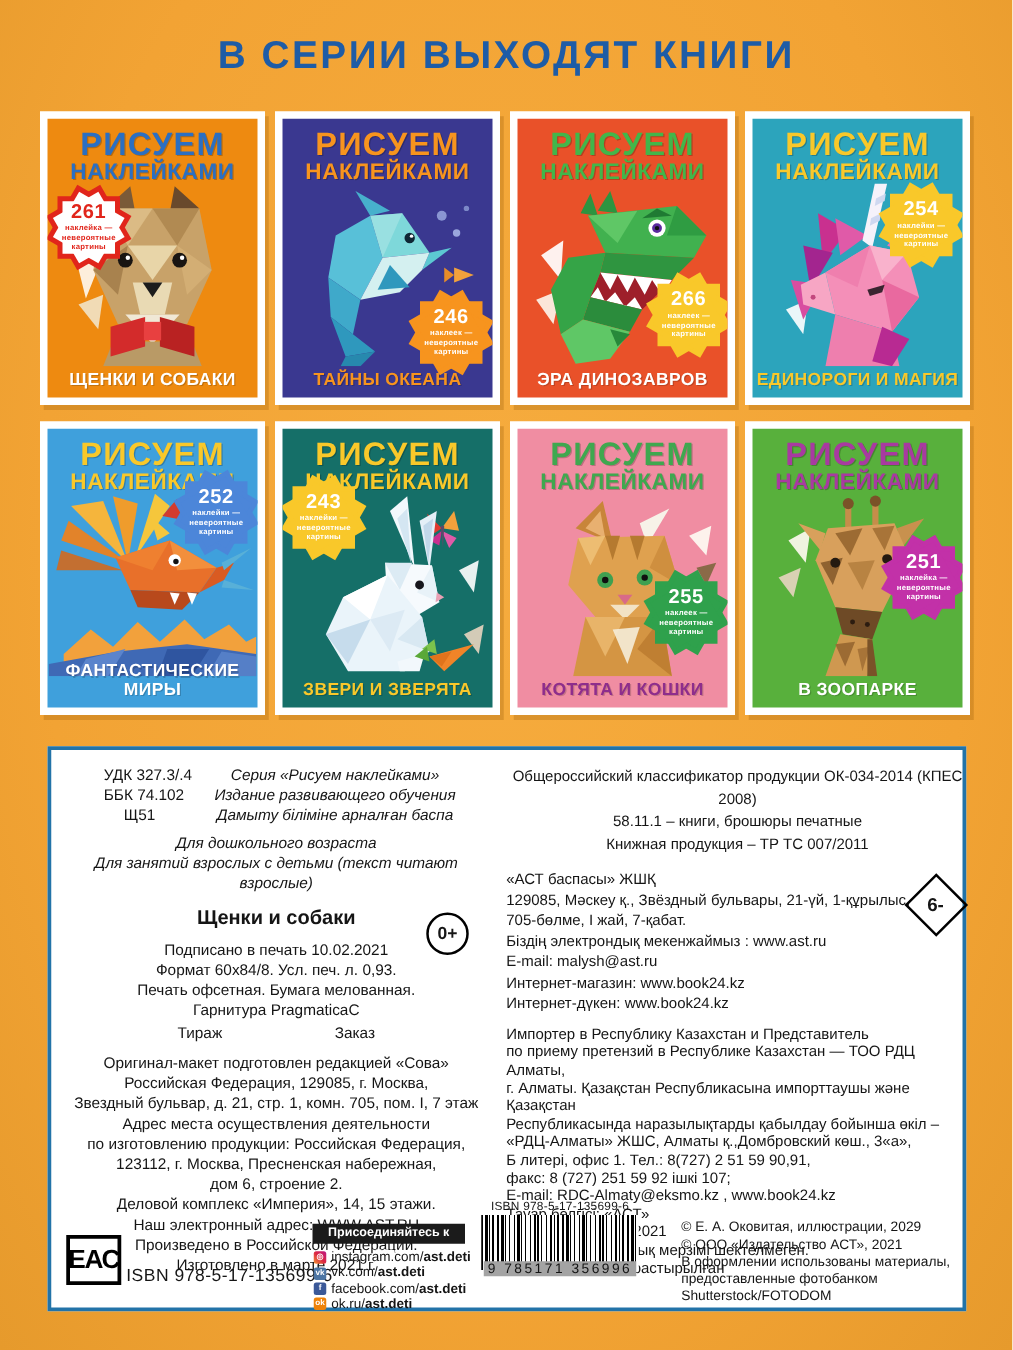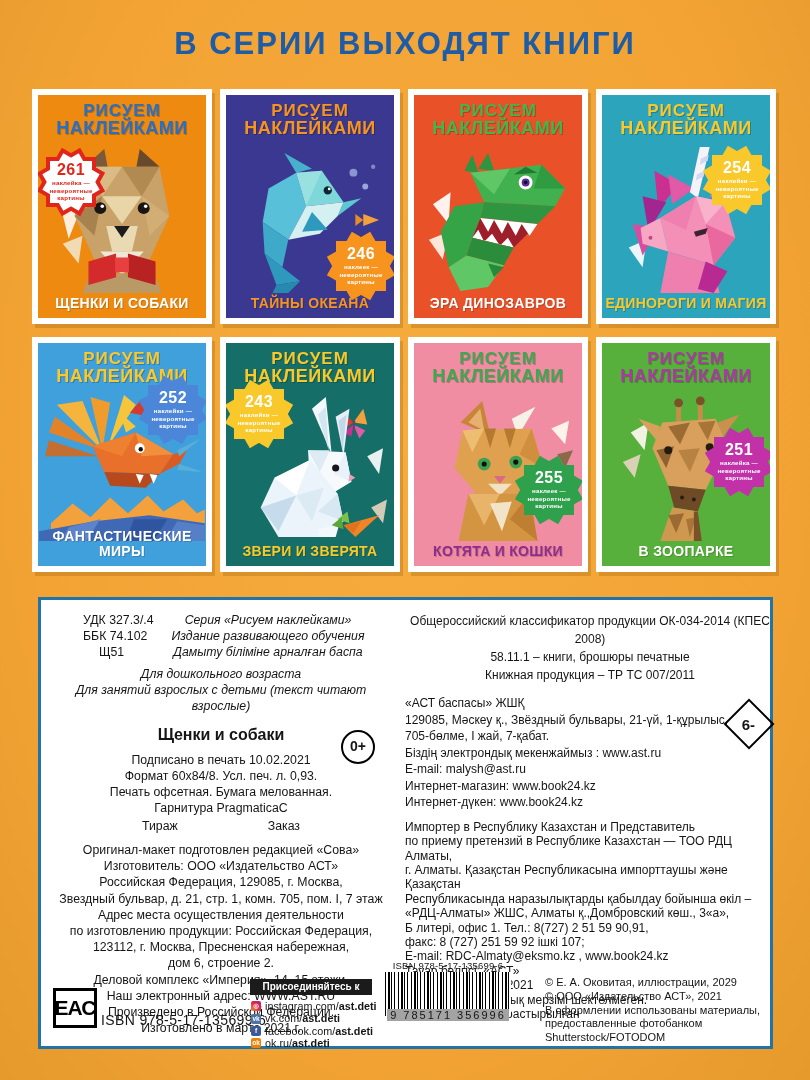--- a/index.html
+++ b/index.html
@@ -10,21 +10,21 @@
     font-size:31px;font-weight:bold;letter-spacing:2px;color:#1E5CA6;}
 
   
   .covers-grid{position:absolute;left:32px;top:89px;display:grid;
     grid-template-columns:repeat(4,180px);gap:13px 8px;}
   .cover{width:180px;height:235px;background:#fff;padding:6px;box-sizing:border-box;
     box-shadow:3px 4px 0 rgba(140,80,0,0.25);}
   .cover-inner{position:relative;width:168px;height:223px;overflow:hidden;background:var(--bg);}
   .series{position:relative;padding-top:7px;text-align:center;color:var(--title);
     text-shadow:1px 1px 0 rgba(0,0,0,0.22);z-index:2;}
-  .s1{font-size:17px;font-weight:bold;letter-spacing:1px;line-height:1;}
+  .s1{font-size:26px;font-weight:bold;letter-spacing:1px;line-height:1;}
   .s2{font-size:18px;font-weight:bold;letter-spacing:0.5px;line-height:1.08;}
   .art{position:absolute;left:0;top:50px;width:168px;height:148px;z-index:1;}
   .clabel{position:absolute;left:2px;right:2px;bottom:6px;z-index:2;text-align:center;
     font-weight:bold;font-size:14px;line-height:1.12;letter-spacing:0.3px;color:var(--label);
     text-shadow:1px 1px 0 rgba(0,0,0,0.18);}
 
   
   .badge{position:absolute;width:62px;height:62px;z-index:3;}
   .badge .sq{position:absolute;display:block;}
   .badge .o{inset:6px;background:var(--badge);}
@@ -199,20 +199,34 @@
           <polygon points="58,94 64,86 70,98 78,90 86,102 94,94 100,104" fill="#ffffff"></polygon>
           <polygon points="58,94 100,104 90,122 52,112" fill="#2b8c3c"></polygon>
           <polygon points="100,30 124,28 112,22" fill="#1f7a33"></polygon>
           <circle cx="112" cy="38" r="7" fill="#fff"></circle>
             <circle cx="112" cy="38" r="4" fill="#5a2a9e"></circle>
             <circle cx="112" cy="38" r="1.8" fill="#111"></circle>
           <polygon points="40,62 70,58 66,74 58,94 52,112 34,124 26,88" fill="#35a447"></polygon>
           <polygon points="52,112 34,124 46,148 74,144 90,122" fill="#5fc766"></polygon>
           <polygon points="74,120 90,124 80,134" fill="#27893a"></polygon>
         </svg>
+        <div class="badge bp2">
+          <span class="sq o ra"></span>
+            <span class="sq o rb"></span>
+            <span class="sq o rc"></span>
+          <span class="sq i ra"></span>
+            <span class="sq i rb"></span>
+            <span class="sq i rc"></span>
+          <span class="badge-content">
+              <span class="cnt">266</span>
+              <span class="bl">наклеек —</span>
+              <span class="bl">невероятные</span>
+              <span class="bl">картины</span>
+            </span>
+        </div>
         <div class="clabel">ЭРА ДИНОЗАВРОВ</div>
       </div>
     </div>
 
     <div class="cover">
       <div class="cover-inner" style="--bg: #2CA4BC; --title: #F9C82A; --label: #F9C82A; --badge: #F9C82A; --badge-inner: #F9C82A; --badge-text: #FFFFFF;">
         <div class="series">
           <div class="s1">РИСУЕМ</div>
           <div class="s2">НАКЛЕЙКАМИ</div>
         </div>
@@ -478,21 +492,20 @@
           <div class="ln">Формат 60х84/8. Усл. печ. л. 0,93.</div>
           <div class="ln">Печать офсетная. Бумага мелованная.</div>
           <div class="ln">Гарнитура PragmaticaC</div>
         </div>
       <div class="tz-row">
         <span>Тираж</span>
         <span>Заказ</span>
       </div>
       <div>
           <div class="ln">Оригинал-макет подготовлен редакцией «Сова»</div>
-          <div class="ln">Изготовитель: ООО «Издательство АСТ»</div>
           <div class="ln">Российская Федерация, 129085, г. Москва,</div>
           <div class="ln">Звездный бульвар,  д. 21, стр. 1, комн. 705, пом. I, 7 этаж</div>
           <div class="ln">Адрес места осуществления деятельности</div>
           <div class="ln">по изготовлению продукции: Российская Федерация,</div>
           <div class="ln">123112, г. Москва,  Пресненская набережная,</div>
           <div class="ln">дом 6, строение 2.</div>
           <div class="ln">Деловой комплекс «Империя», 14, 15 этажи.</div>
           <div class="ln">Наш электронный адрес: WWW.AST.RU</div>
           <div class="ln">Произведено в Российской Федерации.</div>
           <div class="ln">Изготовлено в марте 2021 г.</div>

